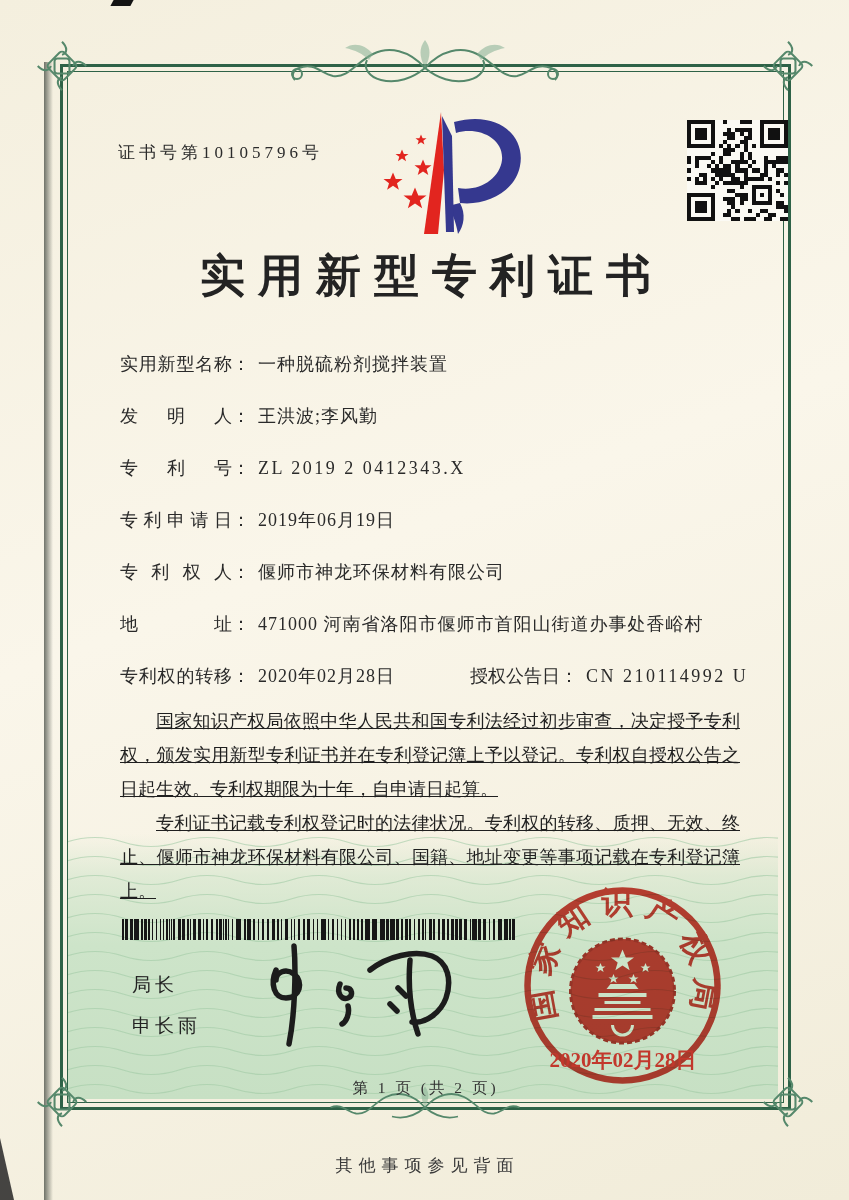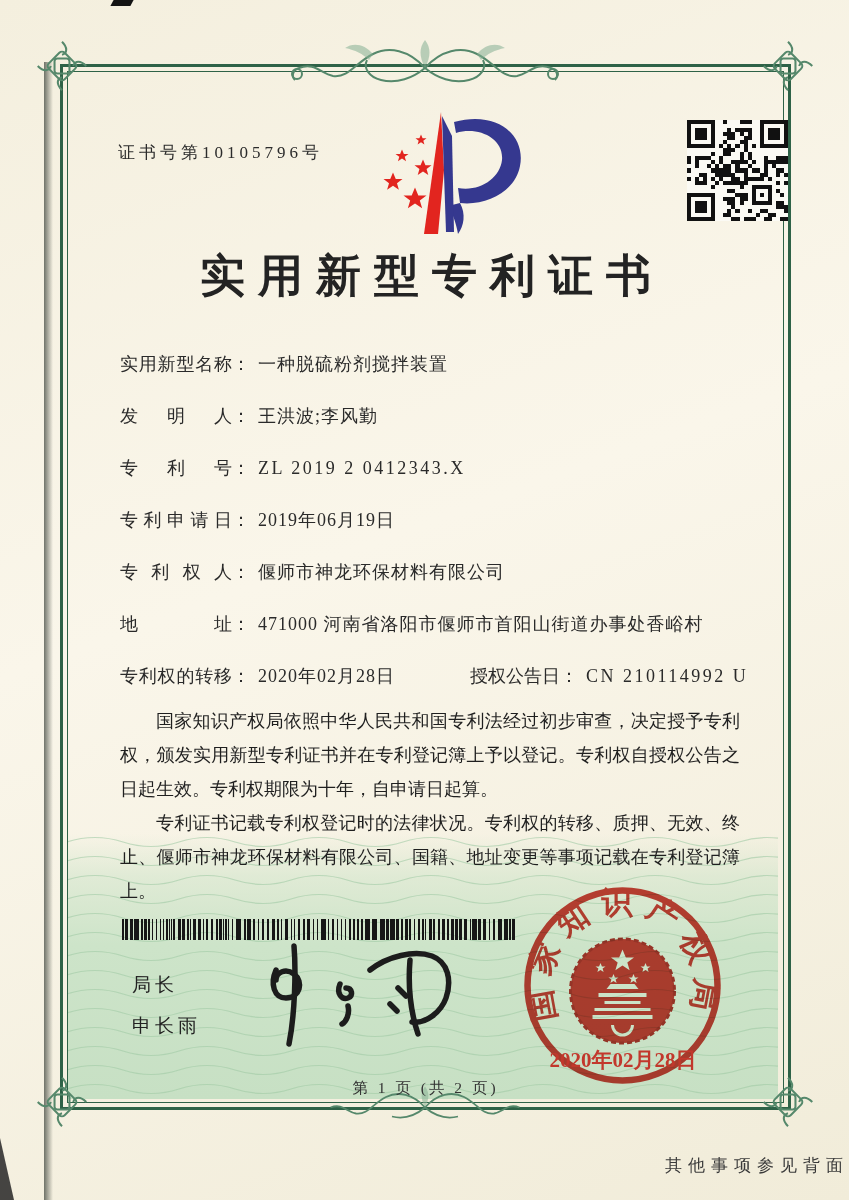--- a/index.html
+++ b/index.html
@@ -28,33 +28,33 @@
     font-size:45px;font-weight:600;letter-spacing:13px;text-indent:13px;color:#232323;}
   .fields{position:absolute;left:120px;top:352px;width:630px;font-size:18px;color:#2a2a2a;}
   .frow{height:22px;margin-bottom:30px;white-space:nowrap;}
   .flabel{display:inline-block;width:112px;text-align:justify;text-align-last:justify;vertical-align:top;}
   .fcolon{display:inline-block;margin-right:8px;}
   .fvalue{letter-spacing:1px;}
   .fvalue.num{letter-spacing:2.5px;}
   .grant{margin-top:6px;}
   .gdate{display:inline-block;width:212px;}
   .body-text{position:absolute;left:120px;top:704px;width:620px;font-size:18px;line-height:34px;
-    text-align:justify;color:#1f1f1f;}
+    text-align:justify;color:#1f1f1f;text-decoration:underline;}
   .body-text p{margin:0;text-indent:2em;}
   .barcode{position:absolute;left:122px;top:919px;width:397px;height:21px;display:flex;align-items:stretch;}
   .barcode div{background:#161616;height:100%;}
   .comm{position:absolute;left:132px;font-size:19px;letter-spacing:4px;color:#222;}
   .comm.l1{top:972px;} .comm.l2{top:1013px;}
   .sig{position:absolute;left:252px;top:936px;}
   .seal{position:absolute;left:520px;top:883px;opacity:.93;mix-blend-mode:multiply;}
   .seal-date{position:absolute;left:512px;top:1046px;width:222px;text-align:center;
     color:#c2382c;font-size:21px;letter-spacing:0px;font-weight:600;}
   .page-info{position:absolute;left:60px;top:1078px;width:731px;text-align:center;
     font-size:15.5px;letter-spacing:3px;color:#333;}
-  .back-note{position:absolute;left:0;top:1154px;width:849px;text-align:right;
+  .back-note{position:absolute;left:0;top:1154px;width:849px;text-align:center;
     font-size:17px;letter-spacing:6px;text-indent:6px;color:#3a3a3a;}
 </style>
 </head>
 <body>
 
 <div class="page">
 
   <div class="edge-left"></div>
   <div class="mark-top"></div>
   <div class="mark-bl"></div>

